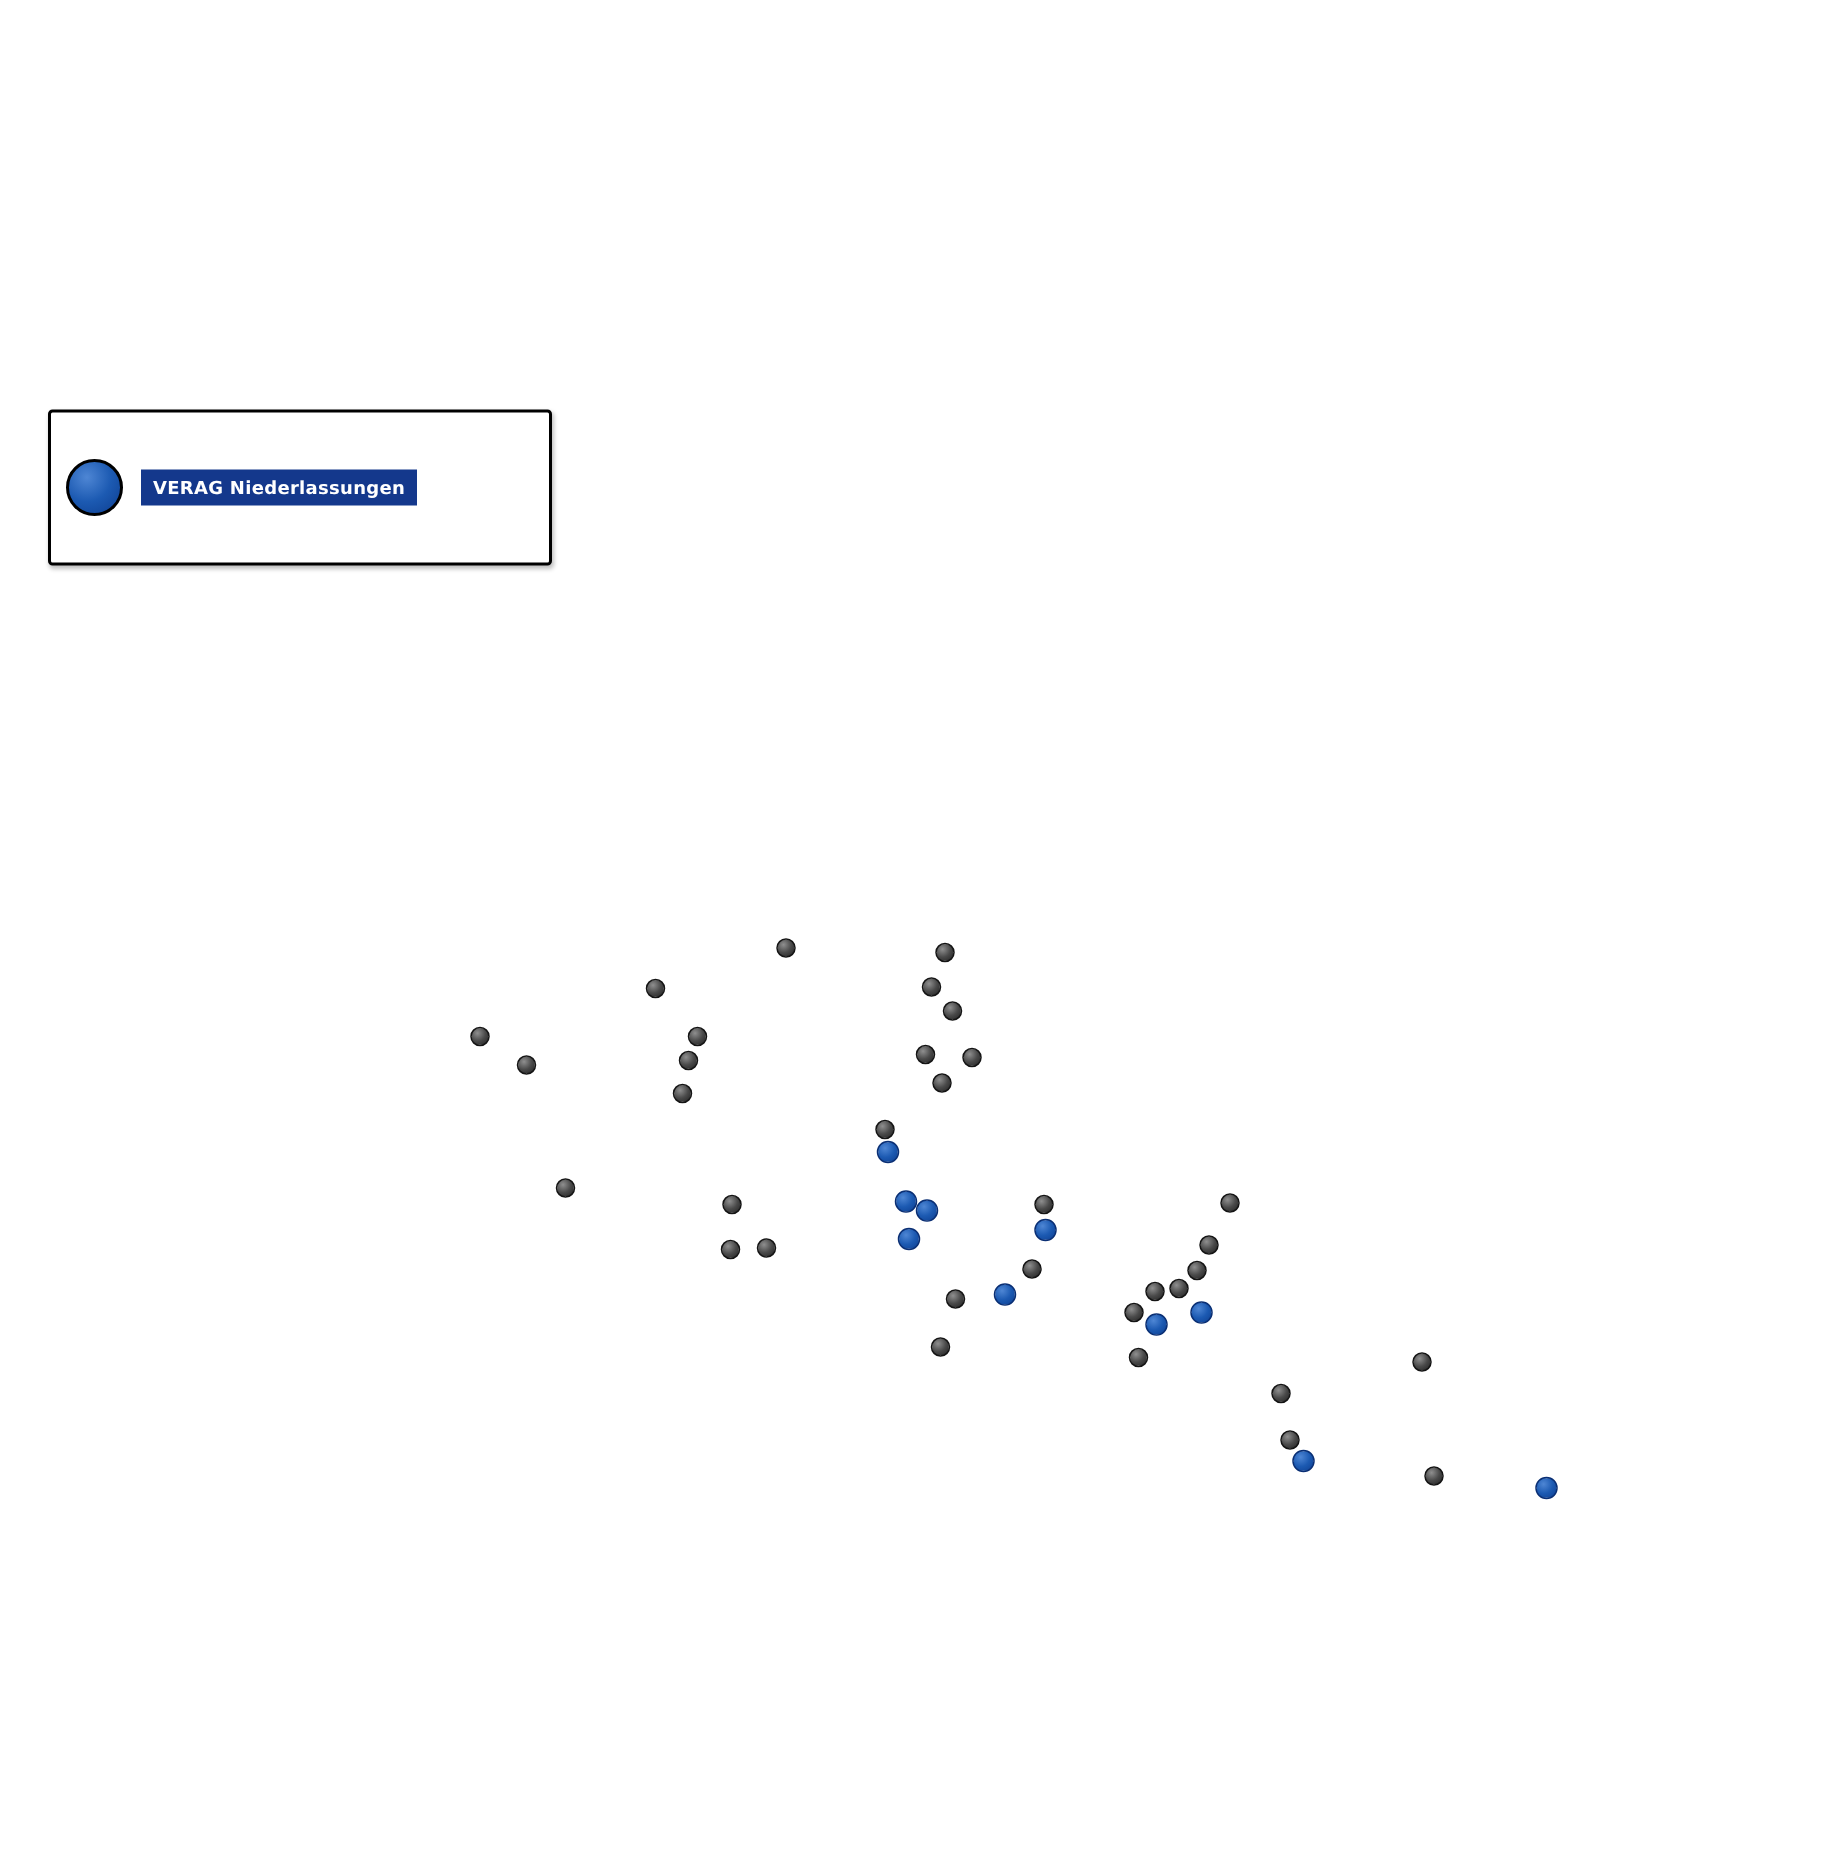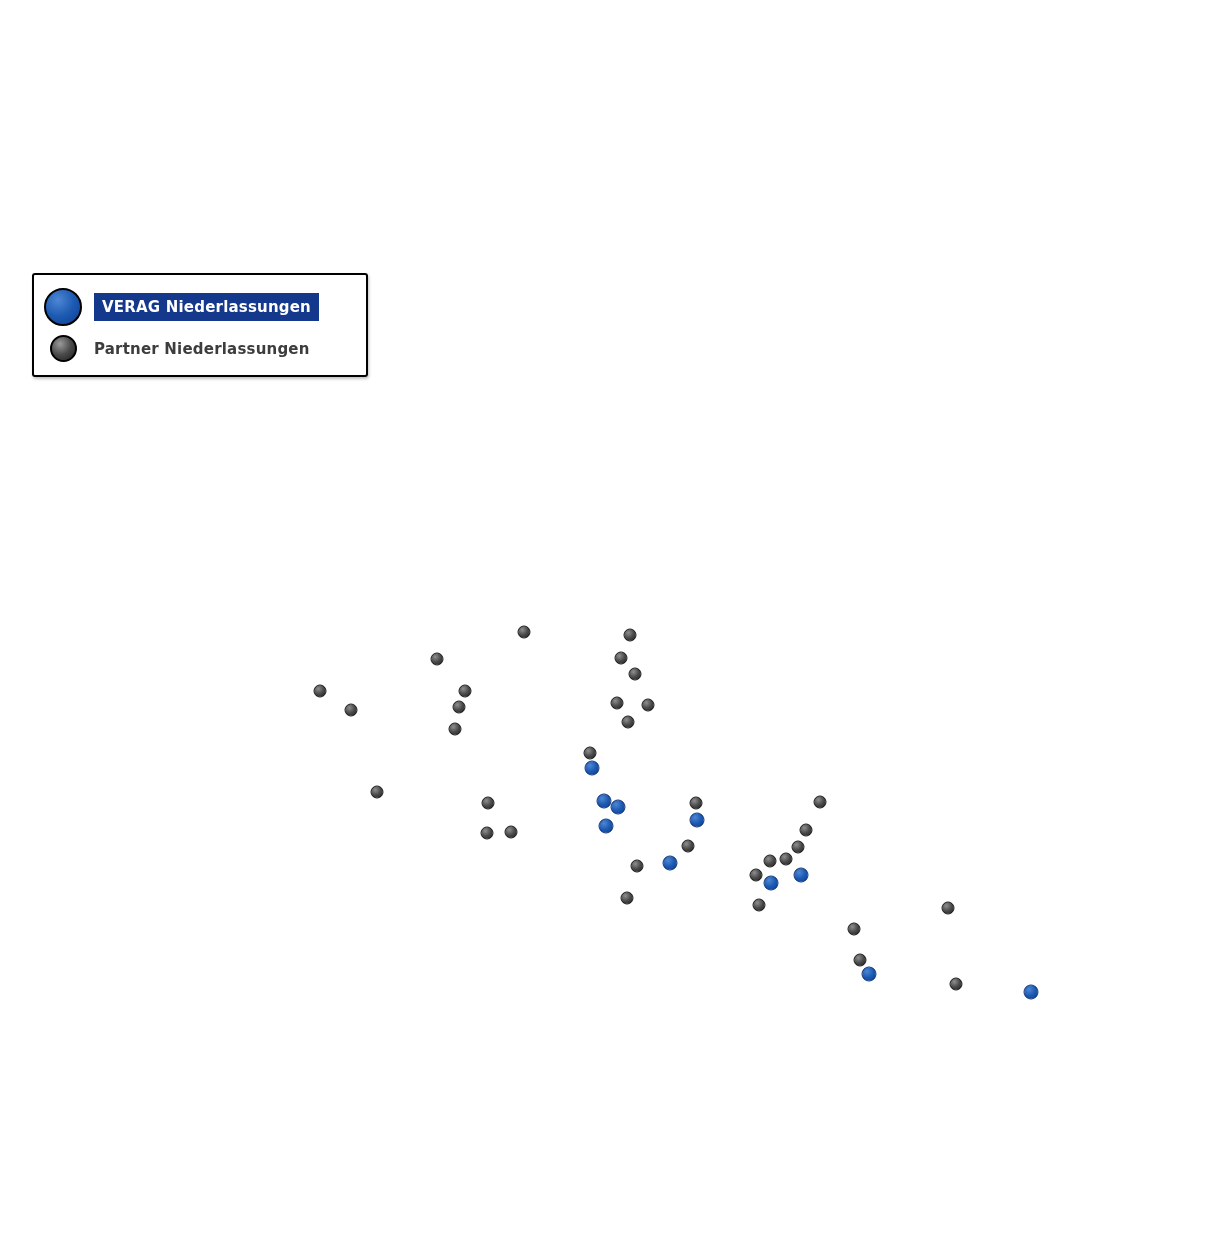--- a/index.html
+++ b/index.html
@@ -51,21 +51,21 @@
   }
   .legend-dot.partner {
     width: 27px;
     height: 27px;
     margin-left: 6px;
     margin-right: 5px;
     border: 2px solid #000000;
     background: radial-gradient(circle at 35% 30%, #9a9a9a 0%, #4a4a4a 50%, #1d1d1d 100%);
   }
   .legend-label {
-    font-size: 15px;
+    font-size: 12px;
     font-weight: bold;
     letter-spacing: 0.2px;
     white-space: nowrap;
   }
   .legend-label.verag {
     background: #14388c;
     color: #ffffff;
     padding: 5px 8px 5px 8px;
   }
   .legend-label.partner {
@@ -102,24 +102,20 @@
 </style>
 </head>
 <body>
 
 <div class="page">
 
   <div class="legend">
     <div class="legend-row">
       <span class="legend-dot verag"></span>
       <span class="legend-label verag">VERAG Niederlassungen</span>
-    </div>
-    <div class="legend-row">
-      <span class="legend-dot partner"></span>
-      <span class="legend-label partner">Partner Niederlassungen</span>
     </div>
   </div>
 
   <div class="marker-layer">
       <div class="marker partner" style="left: 524px; top: 632px;"></div>
       <div class="marker partner" style="left: 630px; top: 635px;"></div>
       <div class="marker partner" style="left: 621px; top: 658px;"></div>
       <div class="marker partner" style="left: 437px; top: 659px;"></div>
       <div class="marker partner" style="left: 635px; top: 674px;"></div>
       <div class="marker partner" style="left: 320px; top: 691px;"></div>

